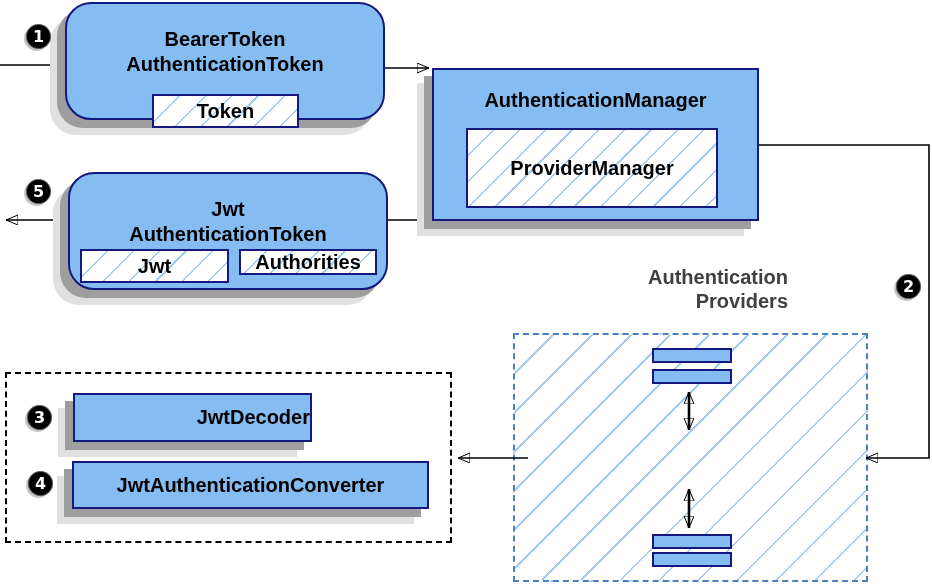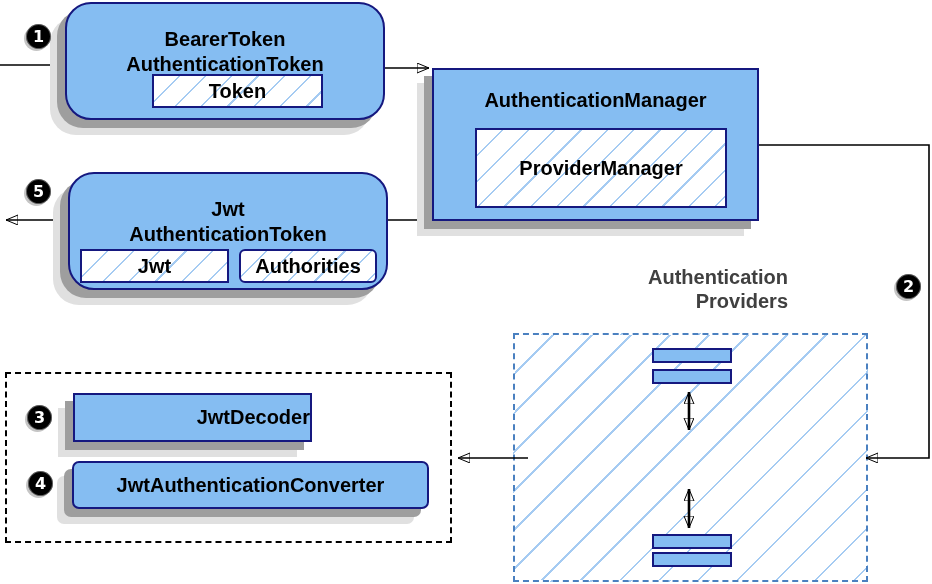--- a/index.html
+++ b/index.html
@@ -47,34 +47,34 @@
   .bearer-node  { left:65px;  top:2px;   width:320px; height:118px; }
   .manager-node { left:432px; top:68px;  width:327px; height:153px; }
   .manager-node .node-title { padding-top:18px; }
   .jwt-node     { left:68px;  top:160px; width:320px; height:118px;margin-top:12px; }
 
   .provider-node  { left:528px; top:434px; width:331px; height:48px;
                     display:flex; align-items:center; justify-content:center; }
   .decoder-node   { left:73px;  top:393px; width:239px; height:49px;
                     display:flex; align-items:center; justify-content:flex-end; }
   .converter-node { left:72px;  top:461px; width:357px; height:48px;
-                    display:flex; align-items:center; justify-content:center;border-radius:7px; }
+                    display:flex; align-items:center; justify-content:center; }
 
   .chip {
     position:absolute;
     border:2px solid var(--node-border,#15187F);
     background-color:#fff;
     background-image:repeating-linear-gradient(135deg, rgba(0,0,0,0) 0 17px, var(--hatch-line,#A5CBF2) 17px 18.6px);
     display:flex; align-items:center; justify-content:center;
     font-weight:bold; font-size:20px; color:#000;
   }
-  .token-chip       { left:85px;  top:70px; width:171px; height:34px; }
-  .pm-chip          { left:41px;  top:58px; width:252px; height:80px;text-align:center; }
+  .token-chip       { left:85px;  top:90px; width:147px; height:34px; }
+  .pm-chip          { left:32px;  top:58px; width:252px; height:80px;text-align:center; }
   .jwt-chip         { left:10px;  top:75px; width:149px; height:34px; }
-  .authorities-chip { left:169px; top:75px; width:138px; height:34px;border-radius:6px; }
+  .authorities-chip { left:169px; top:75px; width:138px; height:26px; }
 
   .bar {
     position:absolute; z-index:3;
     width:80px; height:15px;
     background:var(--node-fill,#85BDF2);
     border:2px solid var(--node-border,#15187F);
   }
   .bar-1 { left:652px; top:348px; }
   .bar-2 { left:652px; top:369px; }
   .bar-3 { left:652px; top:534px; }

